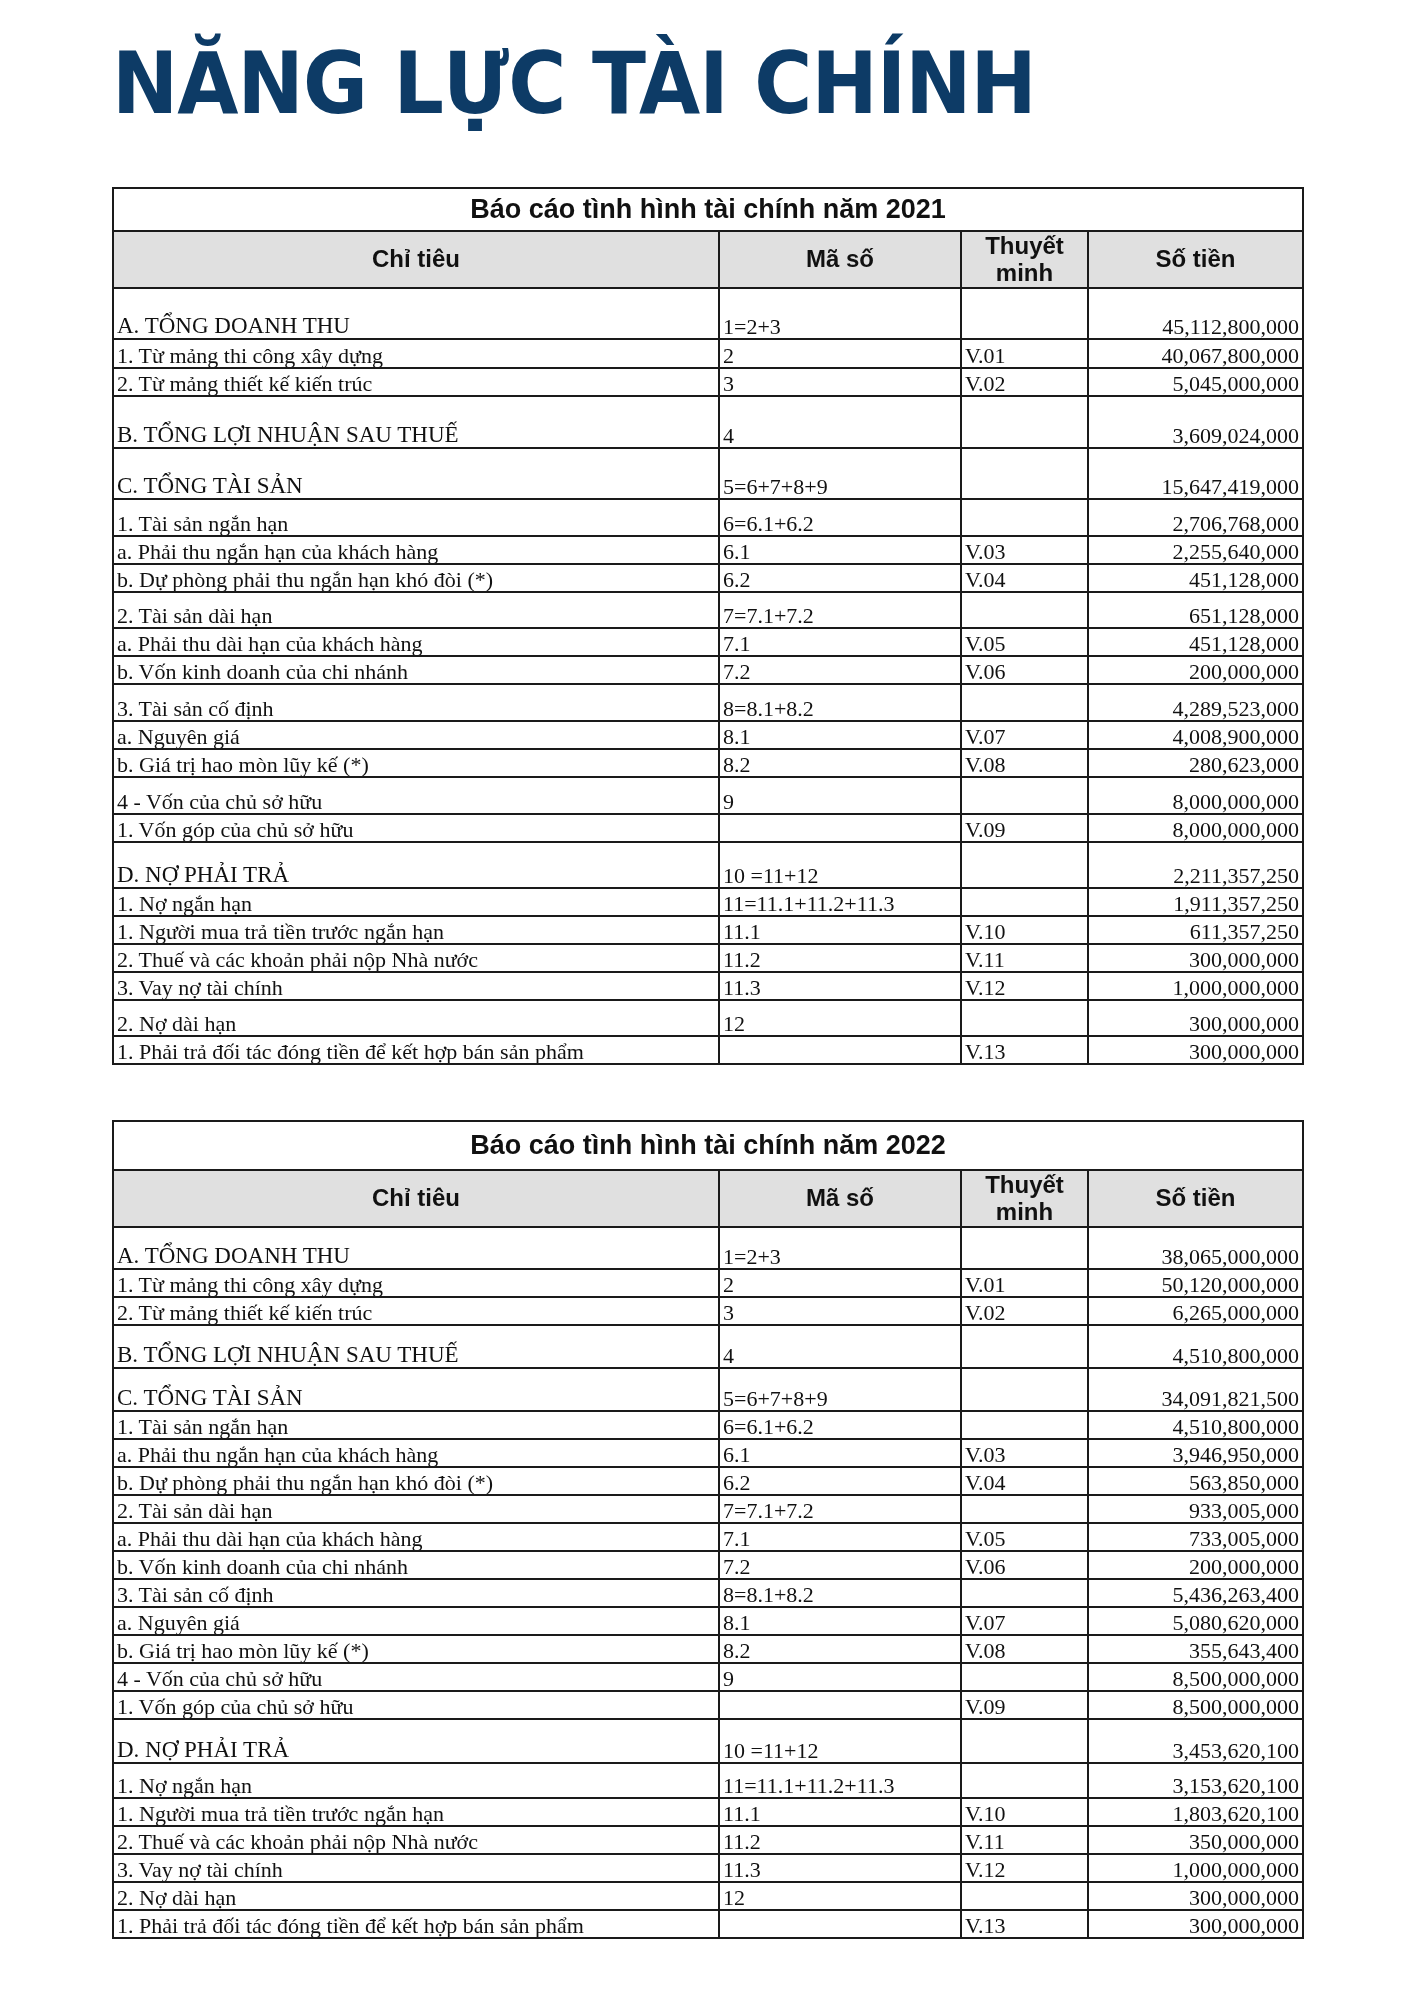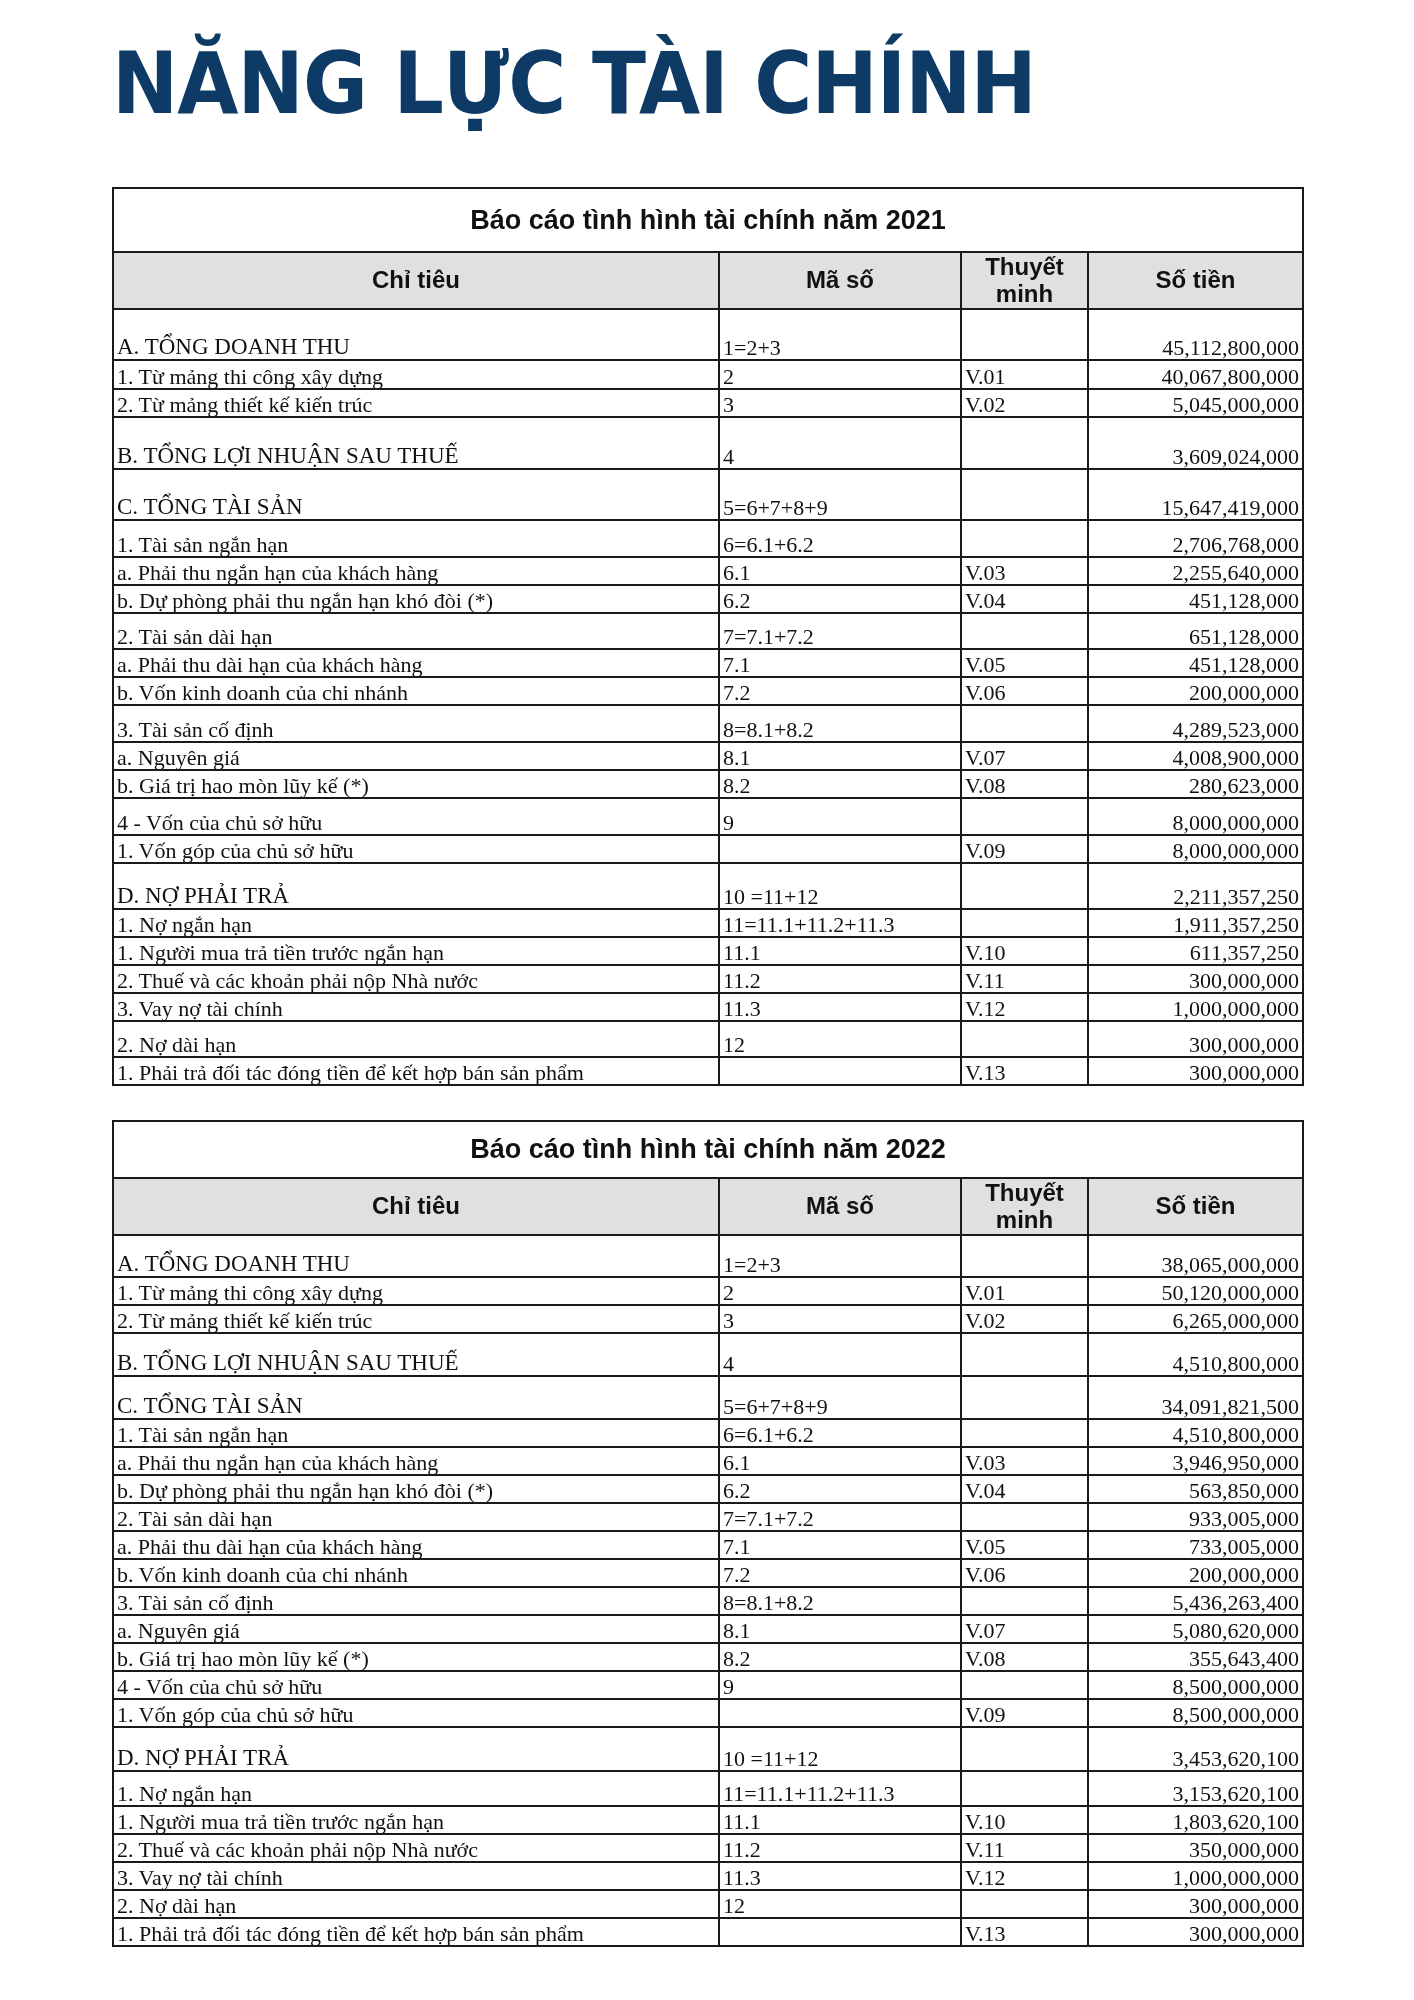--- a/index.html
+++ b/index.html
@@ -43,21 +43,21 @@
 
 <div id="tables">
     <table class="report" style="top: 187px;">
       <colgroup>
         <col style="width: 606px;">
         <col style="width: 242px;">
         <col style="width: 127px;">
         <col style="width: 215px;">
       </colgroup>
       <tbody>
-        <tr class="cap" style="height: 64px;">
+        <tr class="cap" style="height: 43px;">
           <td colspan="4">Báo cáo tình hình tài chính năm 2021</td>
         </tr>
         <tr class="hdr" style="height: 57px;">
           <th>Chỉ tiêu</th>
           <th>Mã số</th>
           <th>Thuyết minh</th>
           <th>Số tiền</th>
         </tr>
         <tr class="row bold big" style="height: 51px;">
           <td class="lbl">A. TỔNG DOANH THU</td>
@@ -200,21 +200,21 @@
       </tbody>
     </table>
     <table class="report" style="top: 1120px;">
       <colgroup>
         <col style="width: 606px;">
         <col style="width: 242px;">
         <col style="width: 127px;">
         <col style="width: 215px;">
       </colgroup>
       <tbody>
-        <tr class="cap" style="height: 57px;">
+        <tr class="cap" style="height: 49px;">
           <td colspan="4">Báo cáo tình hình tài chính năm 2022</td>
         </tr>
         <tr class="hdr" style="height: 57px;">
           <th>Chỉ tiêu</th>
           <th>Mã số</th>
           <th>Thuyết minh</th>
           <th>Số tiền</th>
         </tr>
         <tr class="row bold big" style="height: 42px;">
           <td class="lbl">A. TỔNG DOANH THU</td>

